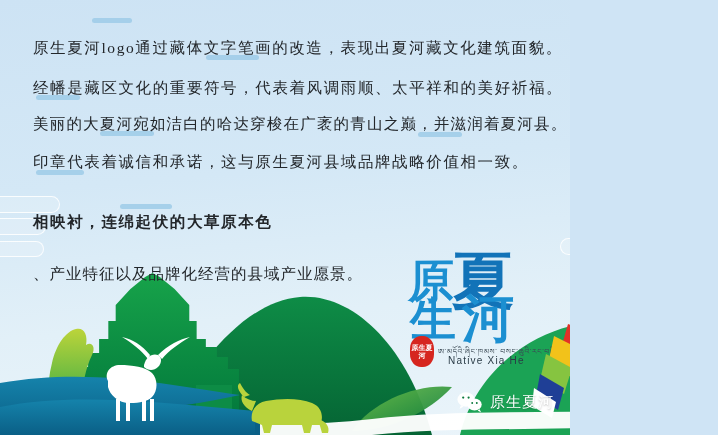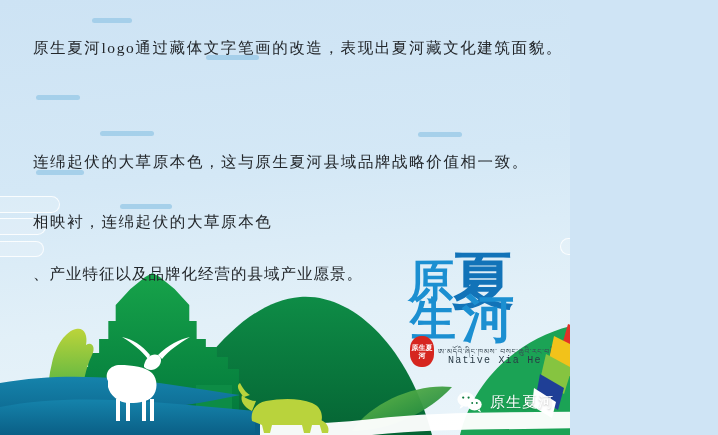--- a/index.html
+++ b/index.html
@@ -38,21 +38,21 @@
   .logoglyphs{position:relative;width:175px;height:95px;}
   .lg{position:absolute;font-family:"DejaVu Sans","Liberation Sans",sans-serif;
       color:#1b8fd1;font-weight:700;line-height:1;}
   .lg.a{left:4px;top:6px;font-size:46px;}
   .lg.b{left:48px;top:-2px;font-size:62px;color:#1273b8;}
   .lg.c{left:6px;top:44px;font-size:46px;}
   .lg.d{left:58px;top:40px;font-size:52px;}
   .tib{position:absolute;left:34px;top:91px;font-size:7.5px;color:#3b4a55;
        letter-spacing:.6px;white-space:nowrap;font-family:"DejaVu Sans",sans-serif;}
   .nativ{position:absolute;left:44px;top:103px;font-size:10px;color:#2a3b46;
-       letter-spacing:1.2px;font-family:Liberation Mono, monospace;white-space:nowrap;}
+       letter-spacing:1.2px;font-family:Liberation Sans, sans-serif;white-space:nowrap;}
   .seal{position:absolute;left:6px;top:84px;width:24px;height:31px;
         background:#d6261f;border-radius:11px/13px;z-index:3;
         display:flex;align-items:center;justify-content:center;}
   .sealtxt{color:#fff;font-size:7px;line-height:8px;text-align:center;
         font-family:"DejaVu Sans",sans-serif;font-weight:700;}
 
   
   .wm{position:absolute;right:16px;bottom:22px;z-index:60;display:flex;
       align-items:center;gap:7px;}
   .wm .wtxt{color:#ffffff;font-size:15px;letter-spacing:1px;
@@ -162,22 +162,24 @@
   <div class="mark" style="left:206px;top:55px;width:53px;"></div>
   <div class="mark" style="left:36px;top:95px;width:44px;"></div>
   <div class="mark" style="left:100px;top:131px;width:54px;"></div>
   <div class="mark" style="left:418px;top:132px;width:44px;"></div>
   <div class="mark" style="left:36px;top:170px;width:48px;"></div>
   <div class="mark" style="left:120px;top:204px;width:52px;"></div>
   <div class="mark" style="left:92px;top:18px;width:40px;"></div>
 
   <div class="textblock">
     <div class="tline" style="top:38px;">原生夏河logo通过藏体文字笔画的改造，表现出夏河藏文化建筑面貌。</div>
-    <div class="tline" style="top:152px;">连绵起伏的大草原本色，这与原生夏河县域品牌战略价值相一致。</div>
-    <div class="tline" style="top:212px;">相映衬，连绵起伏的大草原本色</div>
+    <div class="tline" style="top:78px;">经幡是藏区文化的重要符号，代表着风调雨顺、太平祥和的美好祈福。</div>
+    <div class="tline" style="top:114px;letter-spacing:1.2px;">美丽的大夏河宛如洁白的哈达穿梭在广袤的青山之巅，并滋润着夏河县。</div>
+    <div class="tline" style="top:152px;">印章代表着诚信和承诺，这与原生夏河县域品牌战略价值相一致。</div>
+    <div class="tline" style="top:212px;font-weight:bold;">相映衬，连绵起伏的大草原本色</div>
     <div class="tline wide" style="top:264px;letter-spacing:1.0px;">、产业特征以及品牌化经营的县域产业愿景。</div>
   </div>
 
   <div class="logo">
     <div class="logoglyphs">
       <span class="lg a">原</span>
       <span class="lg b">夏</span>
       <span class="lg c">生</span>
       <span class="lg d">河</span>
       <div class="seal">

